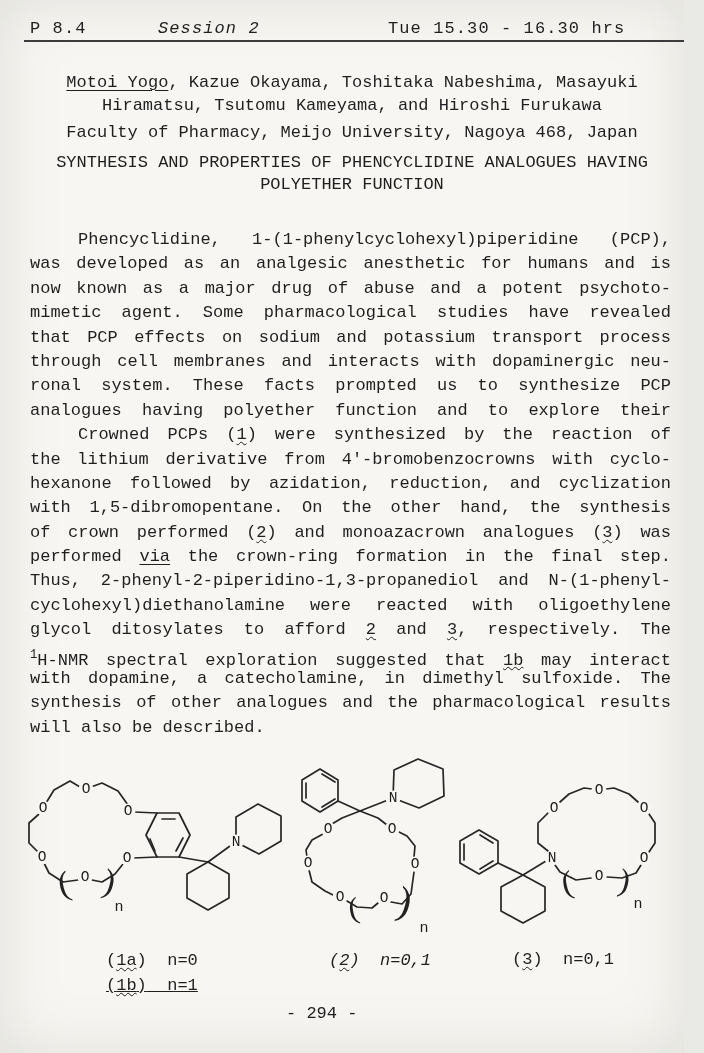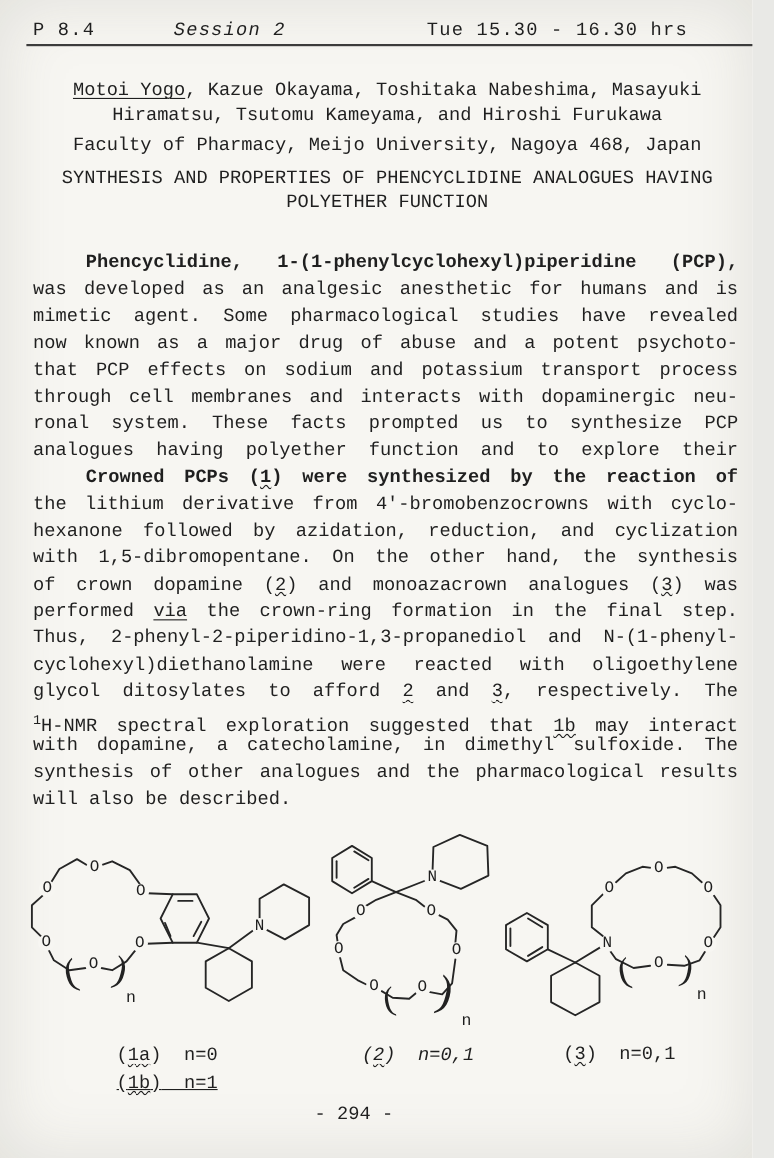--- a/index.html
+++ b/index.html
@@ -27,21 +27,21 @@
   #title1{top:153px;}
   #title2{top:175px;}
   
   #abstract{left:30px; top:228px; width:641px;}
   .tline{
     line-height:24.4px; height:24.4px;
     text-align:justify; text-align-last:justify;
     white-space:normal;
   }
   .tline.end{text-align-last:left;}
-  .tline.ind{text-indent:48px;font-weight:bold;}
+  .tline.ind{text-indent:48px;}
   .seg-u{text-decoration:underline; text-underline-offset:3px; text-decoration-thickness:1.4px;}
   .seg-w{text-decoration:underline wavy; text-underline-offset:2px; text-decoration-thickness:1px;}
   .seg-sup{vertical-align:super; font-size:0.72em; letter-spacing:0;}
   
   svg{overflow:visible;}
   .bond{stroke:#262626; stroke-width:1.7; fill:none; stroke-linecap:round; stroke-linejoin:round;}
   .mask{fill:#f7f6f2; stroke:none;}
   .atom{font-family:"Liberation Mono",monospace; font-size:14.5px; fill:#1d1d1d; text-anchor:middle; dominant-baseline:central;}
   .paren{font-family:"Liberation Serif",serif; fill:#222; stroke:none;}
   .rep{font-family:"Liberation Mono",monospace; font-size:15px; fill:#1d1d1d; text-anchor:middle;}
@@ -68,33 +68,33 @@
   <div class="abs centerline" id="authors1"><span class="seg-u">Motoi Yogo</span><span>, Kazue Okayama, Toshitaka Nabeshima, Masayuki</span></div>
   <div class="abs centerline" id="authors2"><span>Hiramatsu, Tsutomu Kameyama, and Hiroshi Furukawa</span></div>
   <div class="abs centerline" id="affil">Faculty of Pharmacy, Meijo University, Nagoya 468, Japan</div>
   <div class="abs centerline" id="title1">SYNTHESIS AND PROPERTIES OF PHENCYCLIDINE ANALOGUES HAVING</div>
   <div class="abs centerline" id="title2">POLYETHER FUNCTION</div>
 
   <div class="abs" id="abstract">
     <div>
         <div class="tline ind"><span>Phencyclidine, 1-(1-phenylcyclohexyl)piperidine (PCP),</span></div>
         <div class="tline"><span>was developed as an analgesic anesthetic for humans and is</span></div>
+        <div class="tline"><span>now known as a major drug of abuse and a potent psychoto-</span></div>
         <div class="tline"><span>mimetic agent.  Some pharmacological studies have revealed</span></div>
-        <div class="tline"><span>now known as a major drug of abuse and a potent psychoto-</span></div>
         <div class="tline"><span>that PCP effects on sodium and potassium transport process</span></div>
         <div class="tline"><span>through cell membranes and interacts with dopaminergic neu-</span></div>
         <div class="tline"><span>ronal system.  These facts prompted us to synthesize PCP</span></div>
         <div class="tline"><span>analogues having polyether function and to explore their</span></div>
       </div>
     <div>
         <div class="tline ind"><span>Crowned PCPs (</span><span class="seg-w">1</span><span>) were synthesized by the reaction of</span></div>
         <div class="tline"><span>the lithium derivative from 4'-bromobenzocrowns with cyclo-</span></div>
         <div class="tline"><span>hexanone followed by azidation, reduction, and cyclization</span></div>
         <div class="tline"><span>with 1,5-dibromopentane.  On the other hand, the synthesis</span></div>
-        <div class="tline"><span>of crown dopamine (</span><span class="seg-w">2</span><span>) and monoazacrown analogues (</span><span class="seg-w">3</span><span>) was</span></div>
+        <div class="tline"><span>of crown performed (</span><span class="seg-w">2</span><span>) and monoazacrown analogues (</span><span class="seg-w">3</span><span>) was</span></div>
         <div class="tline"><span>performed </span><span class="seg-u">via</span><span> the crown-ring formation in the final step.</span></div>
         <div class="tline"><span>Thus, 2-phenyl-2-piperidino-1,3-propanediol and N-(1-phenyl-</span></div>
         <div class="tline"><span>cyclohexyl)diethanolamine were reacted with oligoethylene</span></div>
         <div class="tline"><span>glycol ditosylates to afford </span><span class="seg-w">2</span><span> and </span><span class="seg-w">3</span><span>, respectively.  The</span></div>
         <div class="tline"><span class="seg-sup">1</span><span>H-NMR spectral exploration suggested that </span><span class="seg-w">1b</span><span> may interact</span></div>
         <div class="tline"><span>with dopamine, a catecholamine, in dimethyl sulfoxide.  The</span></div>
         <div class="tline"><span>synthesis of other analogues and the pharmacological results</span></div>
         <div class="tline end"><span>will also be described.</span></div>
       </div>
   </div>

